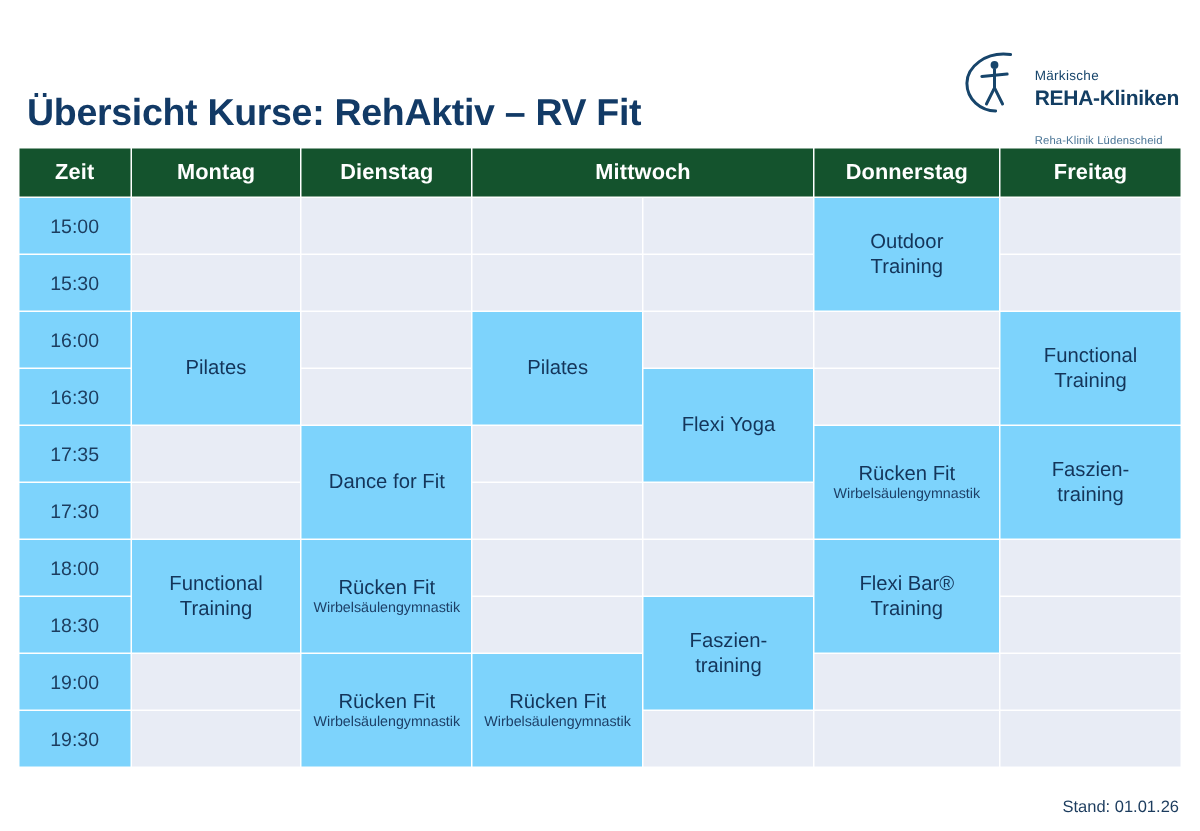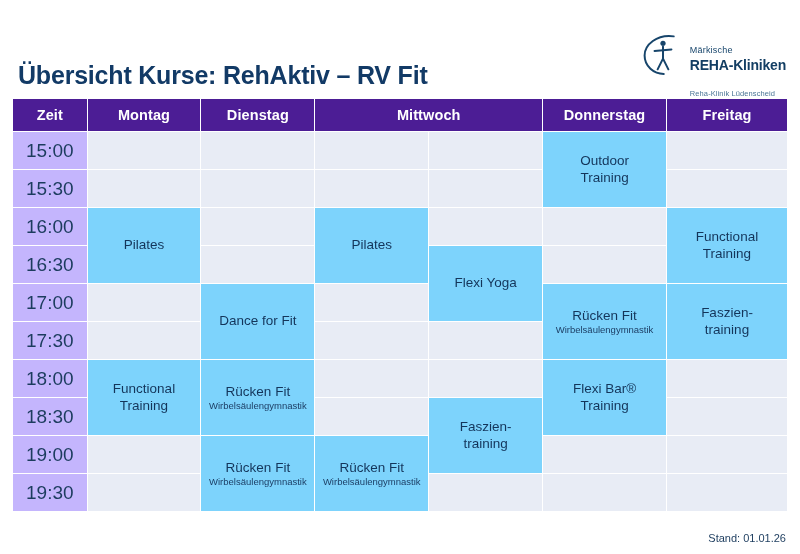--- a/index.html
+++ b/index.html
@@ -81,33 +81,33 @@
     table-layout: fixed;
     background: #ffffff;
   }
   table.schedule th,
   table.schedule td {
     padding: 0;
     margin: 0;
     border: 0;
   }
   thead th {
-    background: #4c1d95;
+    background: #14532d;
     color: #ffffff;
     font-size: 14.5px;
     font-weight: bold;
     height: 32px;
     text-align: center;
     vertical-align: middle;
     letter-spacing: .1px;
   }
   td.time-cell {
-    background: #c4b5fd;
+    background: #7dd3fc;
     color: #1c3c5e;
-    font-size: 19px;
+    font-size: 13px;
     text-align: center;
     vertical-align: middle;
     height: 37px;
   }
   td.empty-cell {
     background: #e8ecf5;
   }
   td.course-cell {
     background: #7dd3fc;
     color: #14355a;
@@ -220,21 +220,21 @@
         </tr>
         <tr>
           <td class="time-cell">16:30</td>
           <td class="empty-cell"></td>
           <td class="course-cell" rowspan="2">
             <span class="course-name">Flexi Yoga</span>
           </td>
           <td class="empty-cell"></td>
         </tr>
         <tr>
-          <td class="time-cell">17:00</td>
+          <td class="time-cell">17:35</td>
           <td class="empty-cell"></td>
           <td class="course-cell" rowspan="2">
             <span class="course-name">Dance for Fit</span>
           </td>
           <td class="empty-cell"></td>
           <td class="course-cell" rowspan="2">
             <span class="course-name">Rücken Fit</span>
             <span class="course-sub">Wirbelsäulengymnastik</span>
           </td>
           <td class="course-cell" rowspan="2">

